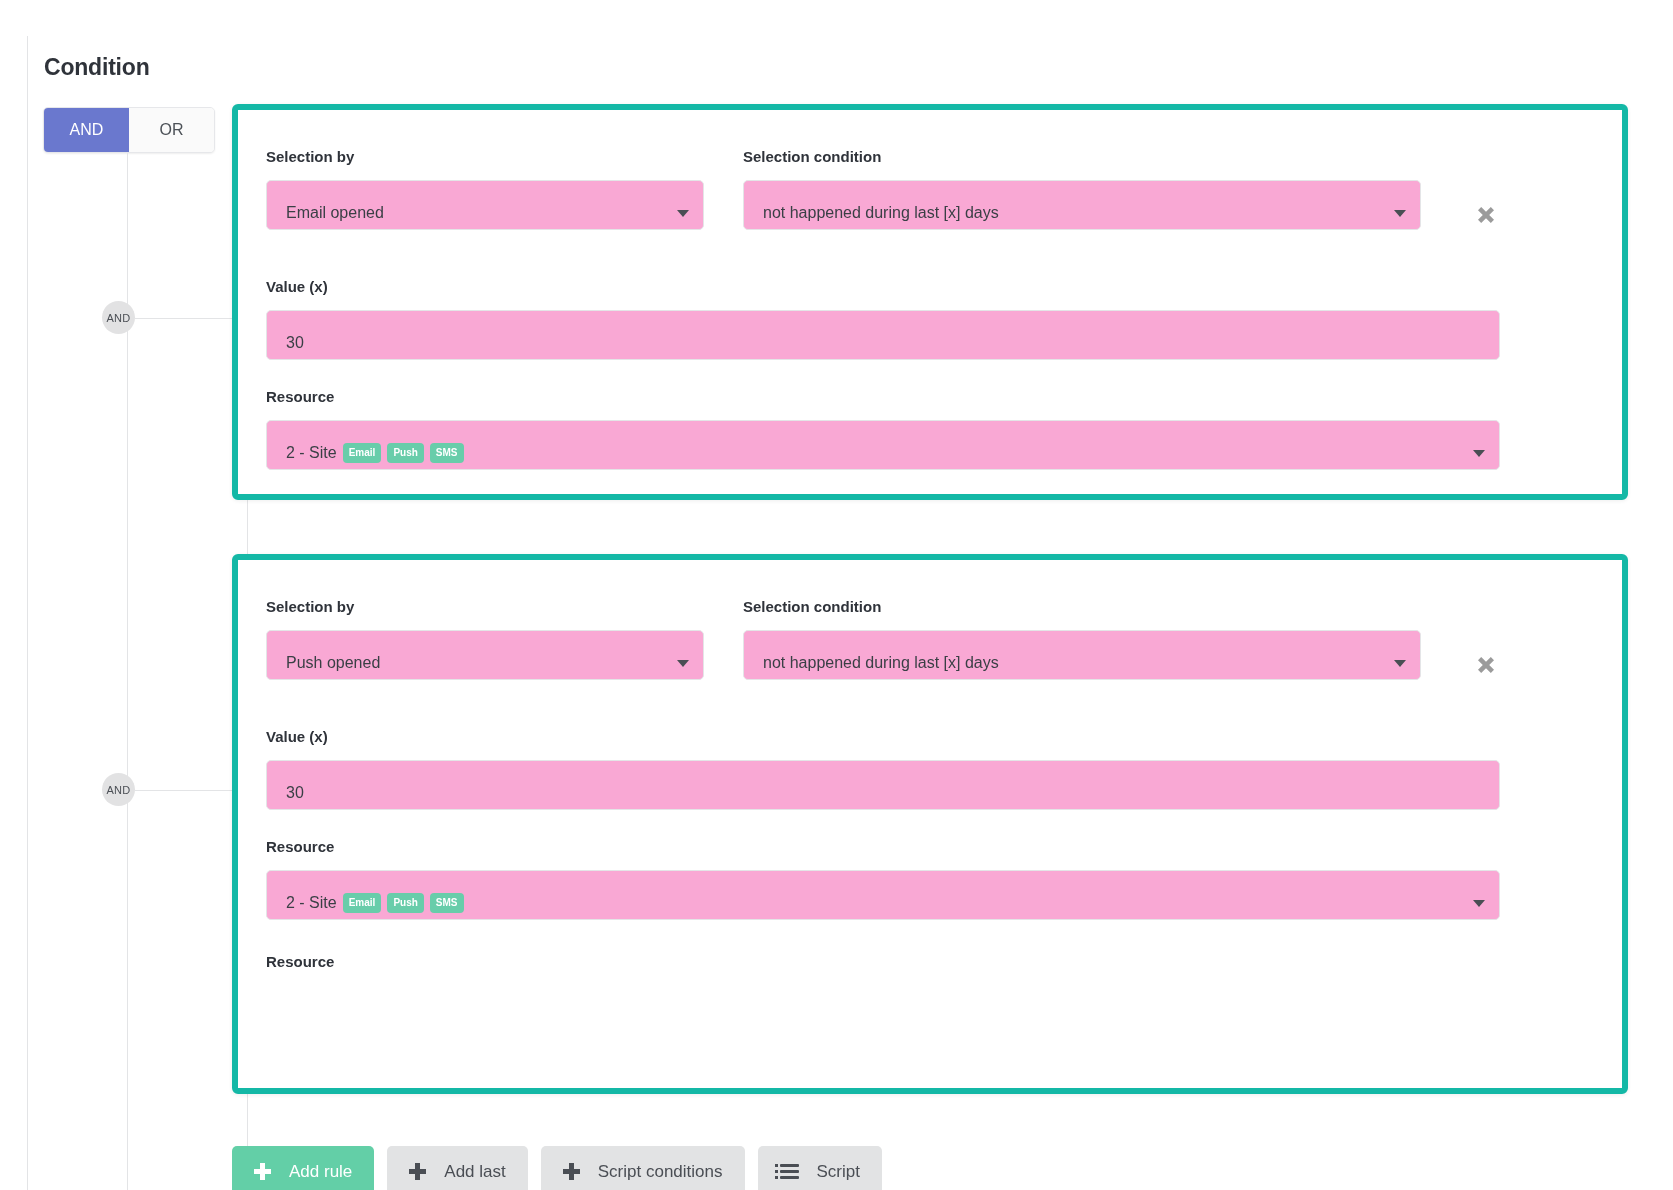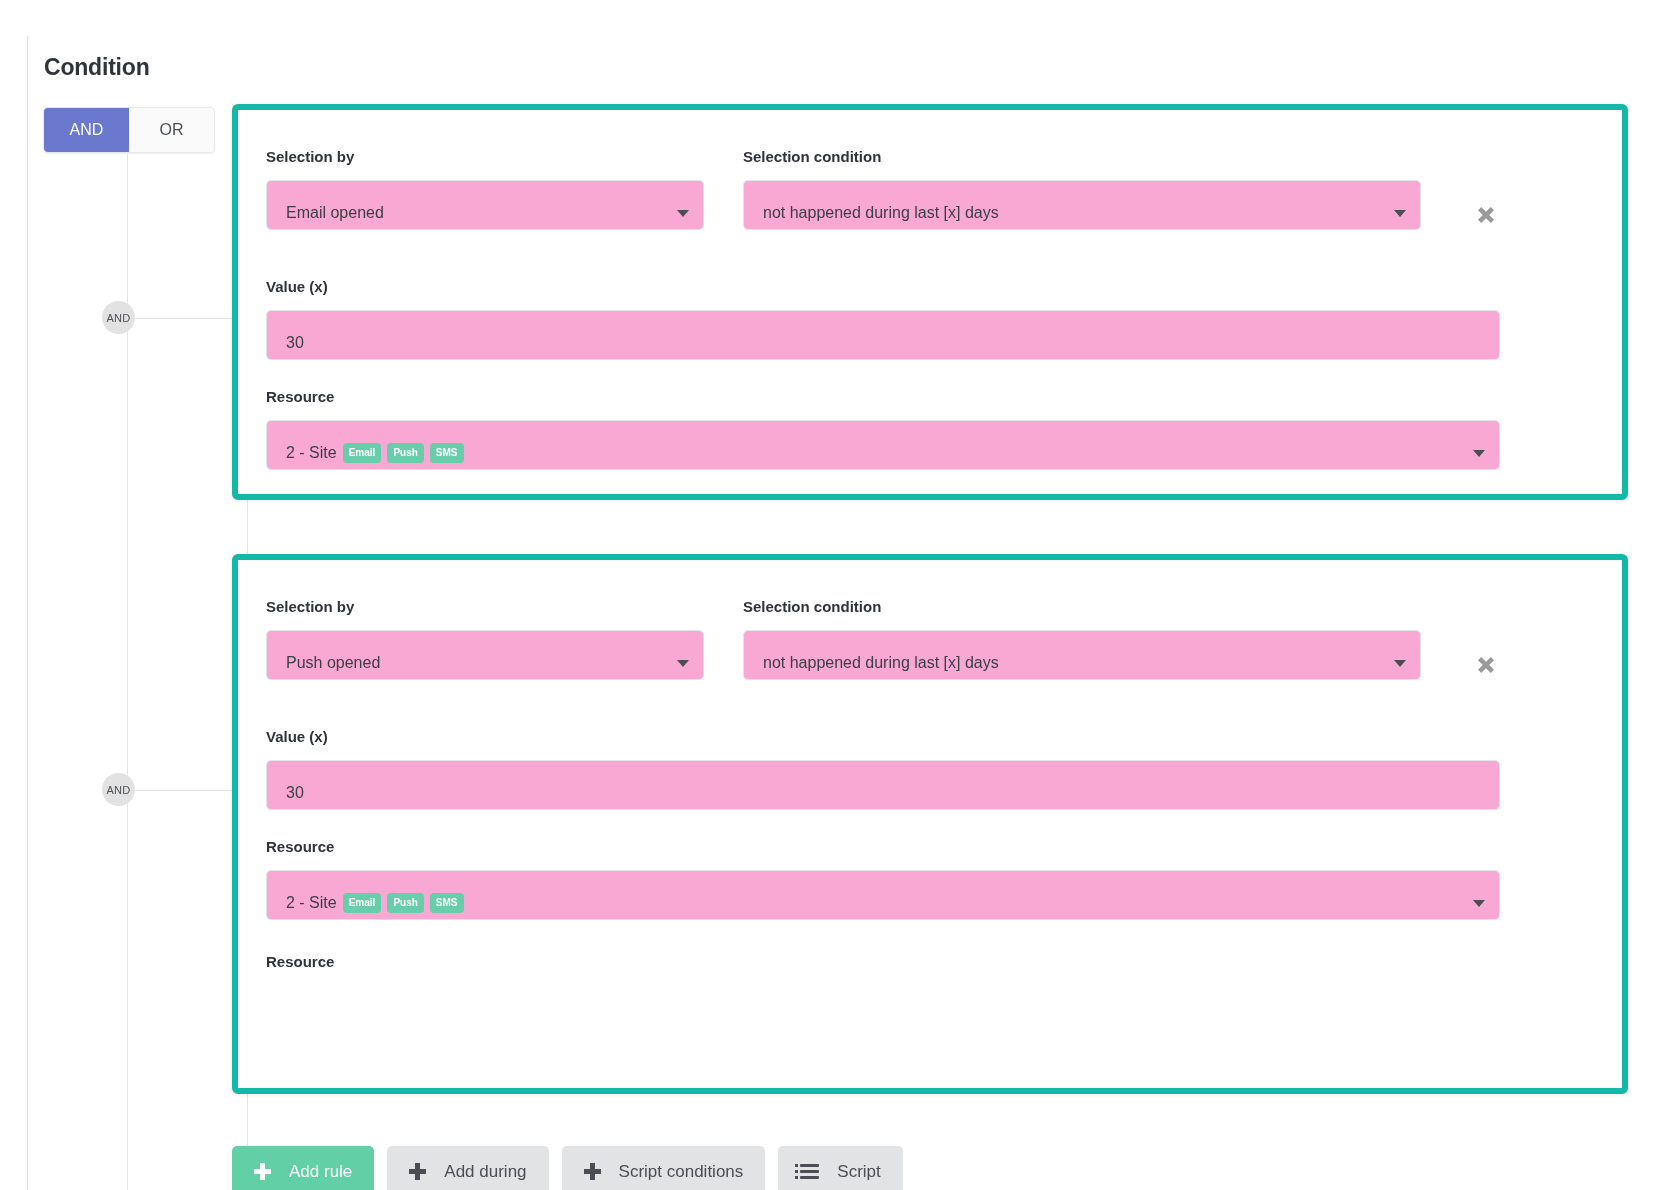--- a/index.html
+++ b/index.html
@@ -335,21 +335,21 @@
     <div class="field-label" style="left:28px; top:393px;">Resource</div>
   </div>
 
   <div class="btn-row">
     <button class="btn primary">
       <span class="plus"></span>
       <span>Add rule</span>
     </button>
     <button class="btn">
       <span class="plus"></span>
-      <span>Add during</span>
+      <span>Add last</span>
     </button>
     <button class="btn">
       <span class="plus"></span>
       <span>Script conditions</span>
     </button>
     <button class="btn">
       <span class="list-icon">
         <span class="ln"></span>
           <span class="ln"></span>
           <span class="ln"></span>

